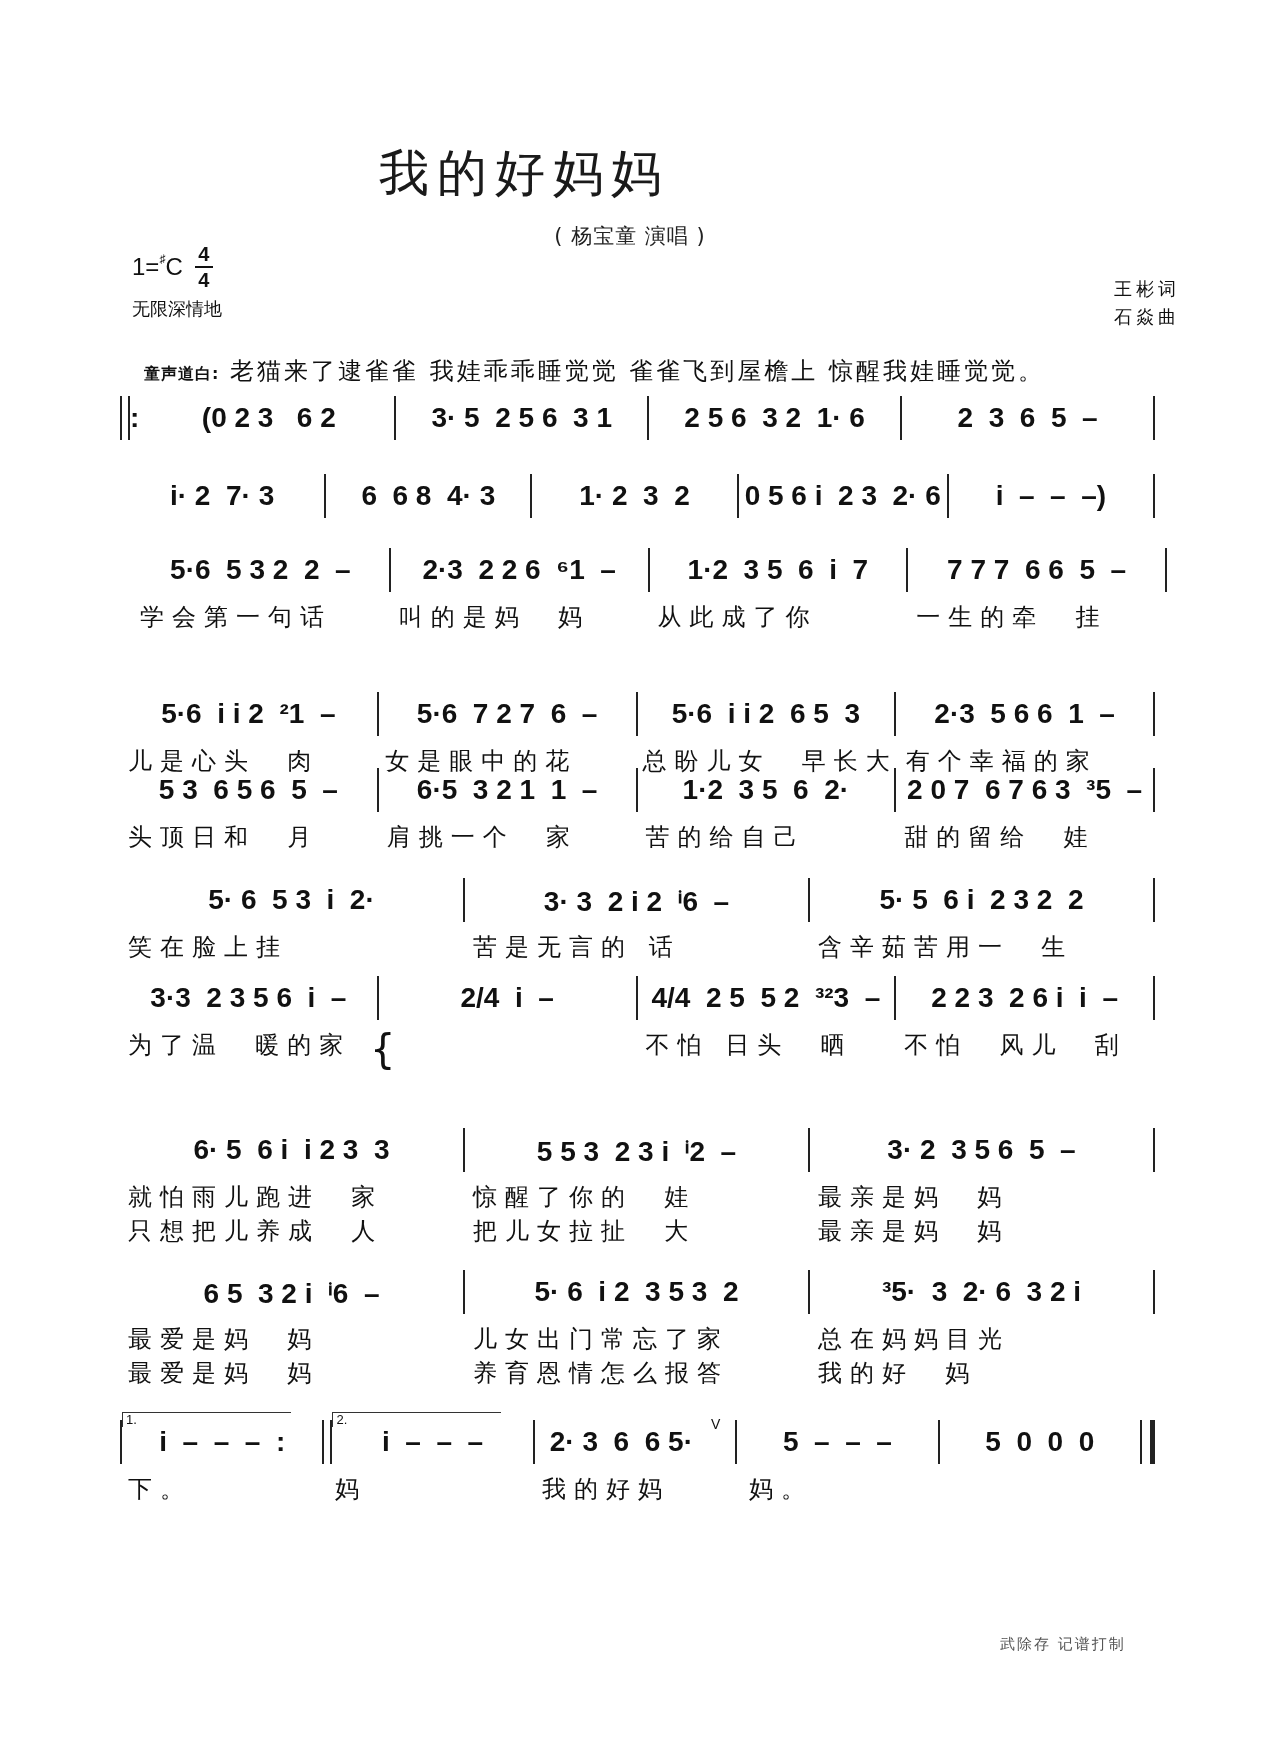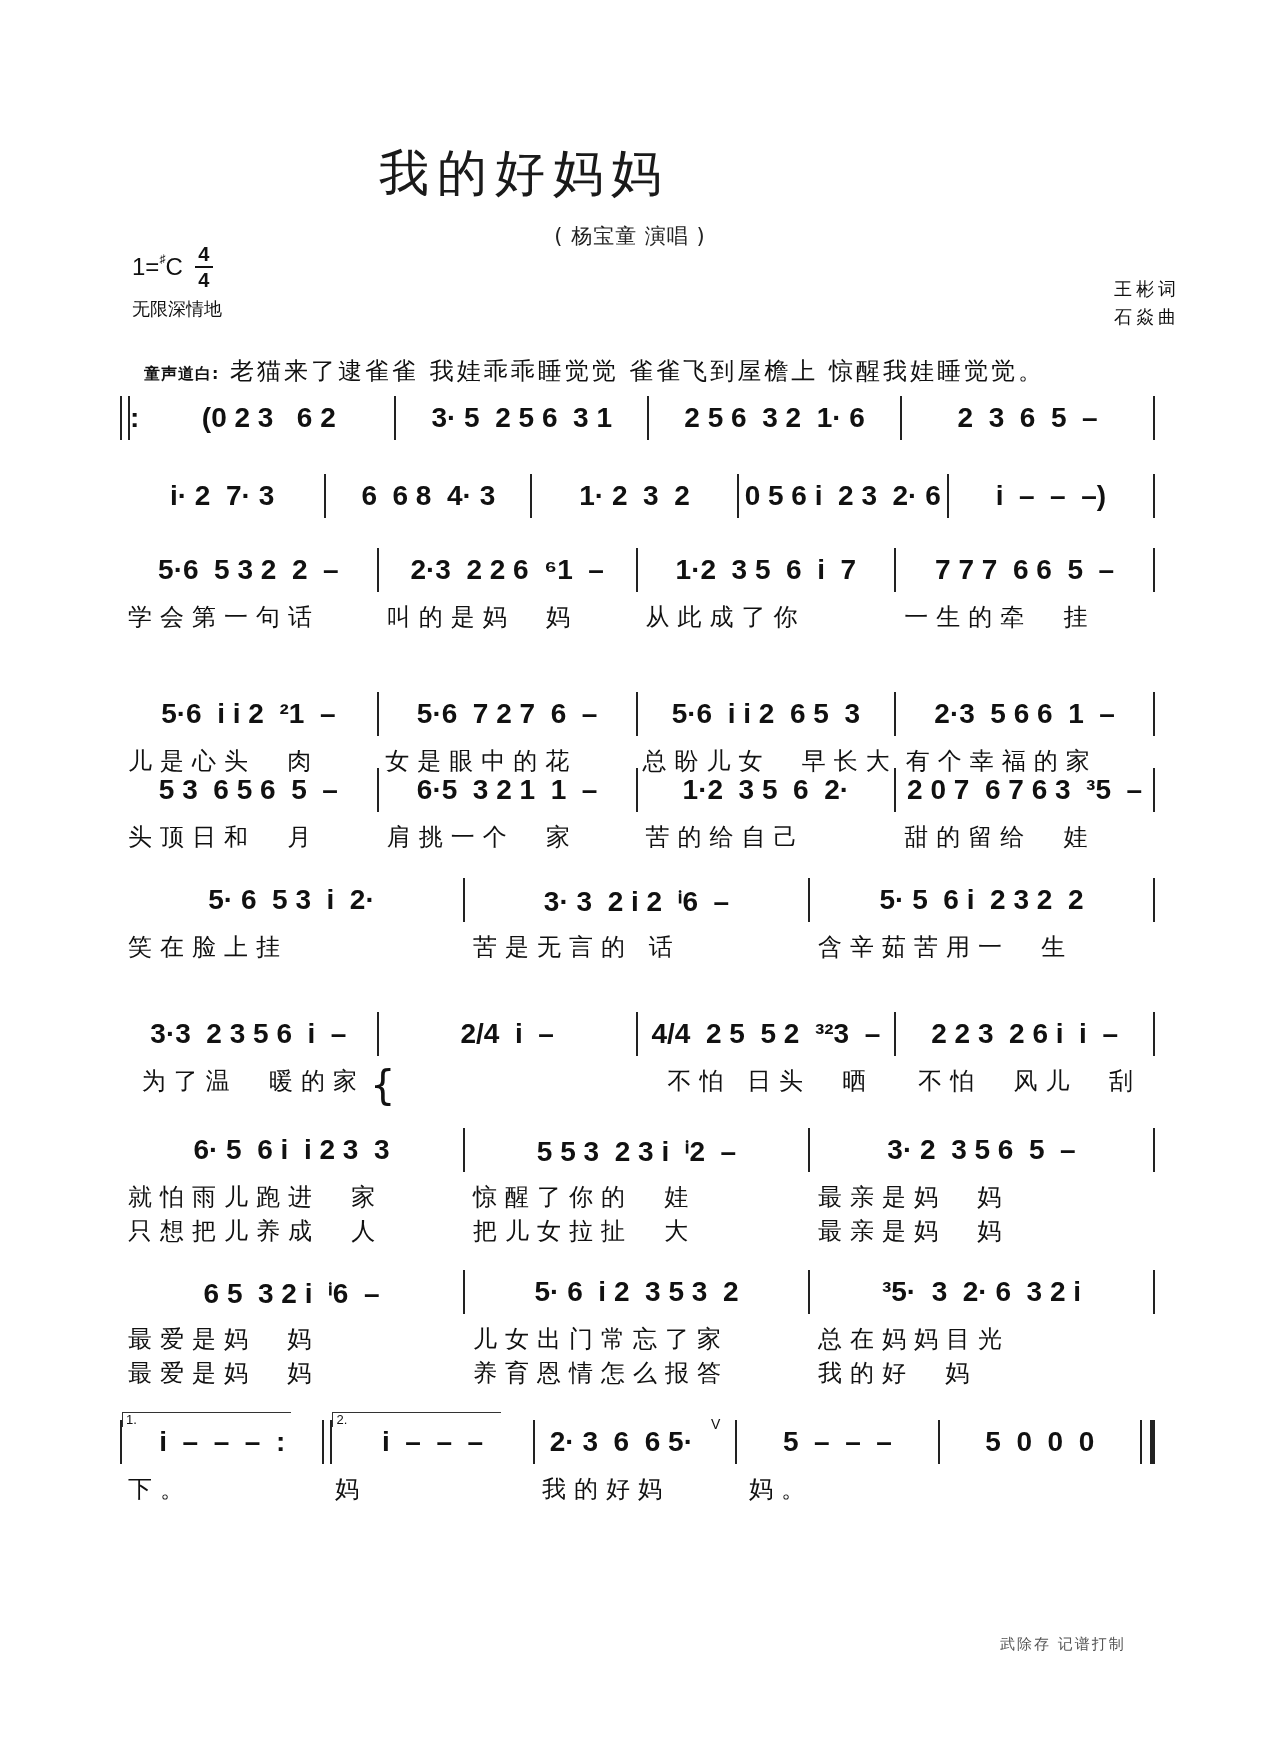--- a/index.html
+++ b/index.html
@@ -104,21 +104,21 @@
     <span class="barline"></span>
     <span class="measure">1· 2  3  2</span>
     <span class="barline"></span>
     <span class="measure">0 5 6 i  2 3  2· 6</span>
     <span class="barline"></span>
     <span class="measure">i  –  –  –)</span>
     <span class="barline"></span>
   </div>
 </div>
 
-<div class="system" style="top:540px;">
+<div class="system" style="top:540px;margin-left:12px;">
   <div class="notes">
     <span class="measure">5·6  5 3 2  2  –</span>
     <span class="barline"></span>
     <span class="measure">2·3  2 2 6  ⁶1  –</span>
     <span class="barline"></span>
     <span class="measure">1·2  3 5  6  i  7</span>
     <span class="barline"></span>
     <span class="measure">7 7 7  6 6  5  –</span>
     <span class="barline"></span>
   </div>
@@ -177,21 +177,21 @@
     <span class="measure">5· 5  6 i  2 3 2  2</span>
     <span class="barline"></span>
   </div>
   <div class="lyric-row">
     <span class="lyric-cell">笑在脸上挂</span>
     <span class="lyric-cell">苦是无言的 话</span>
     <span class="lyric-cell">含辛茹苦用一  生</span>
   </div>
 </div>
 
-<div class="system" style="top:1004px;text-align:center;">
+<div class="system" style="top:968px;">
   <div class="notes">
     <span class="measure">3·3  2 3 5 6  i  –</span>
     <span class="barline"></span>
     <span class="measure">2/4  i  –</span>
     <span class="barline"></span>
     <span class="measure">4/4  2 5  5 2  ³²3  –</span>
     <span class="barline"></span>
     <span class="measure">2 2 3  2 6 i  i  –</span>
     <span class="barline"></span>
   </div>

